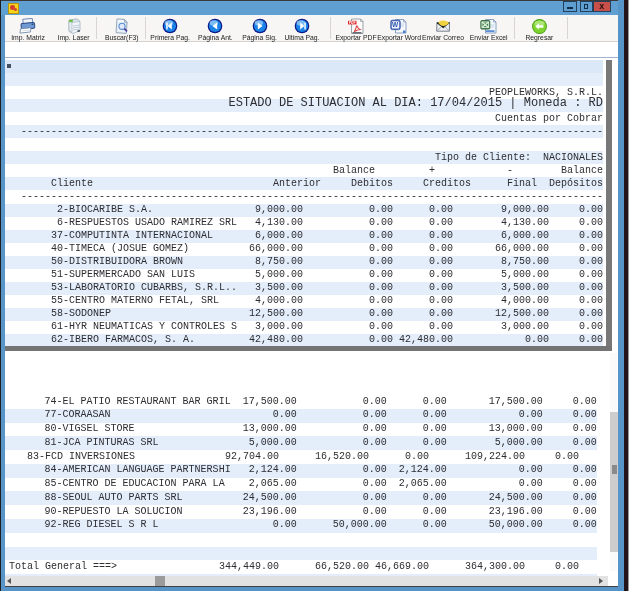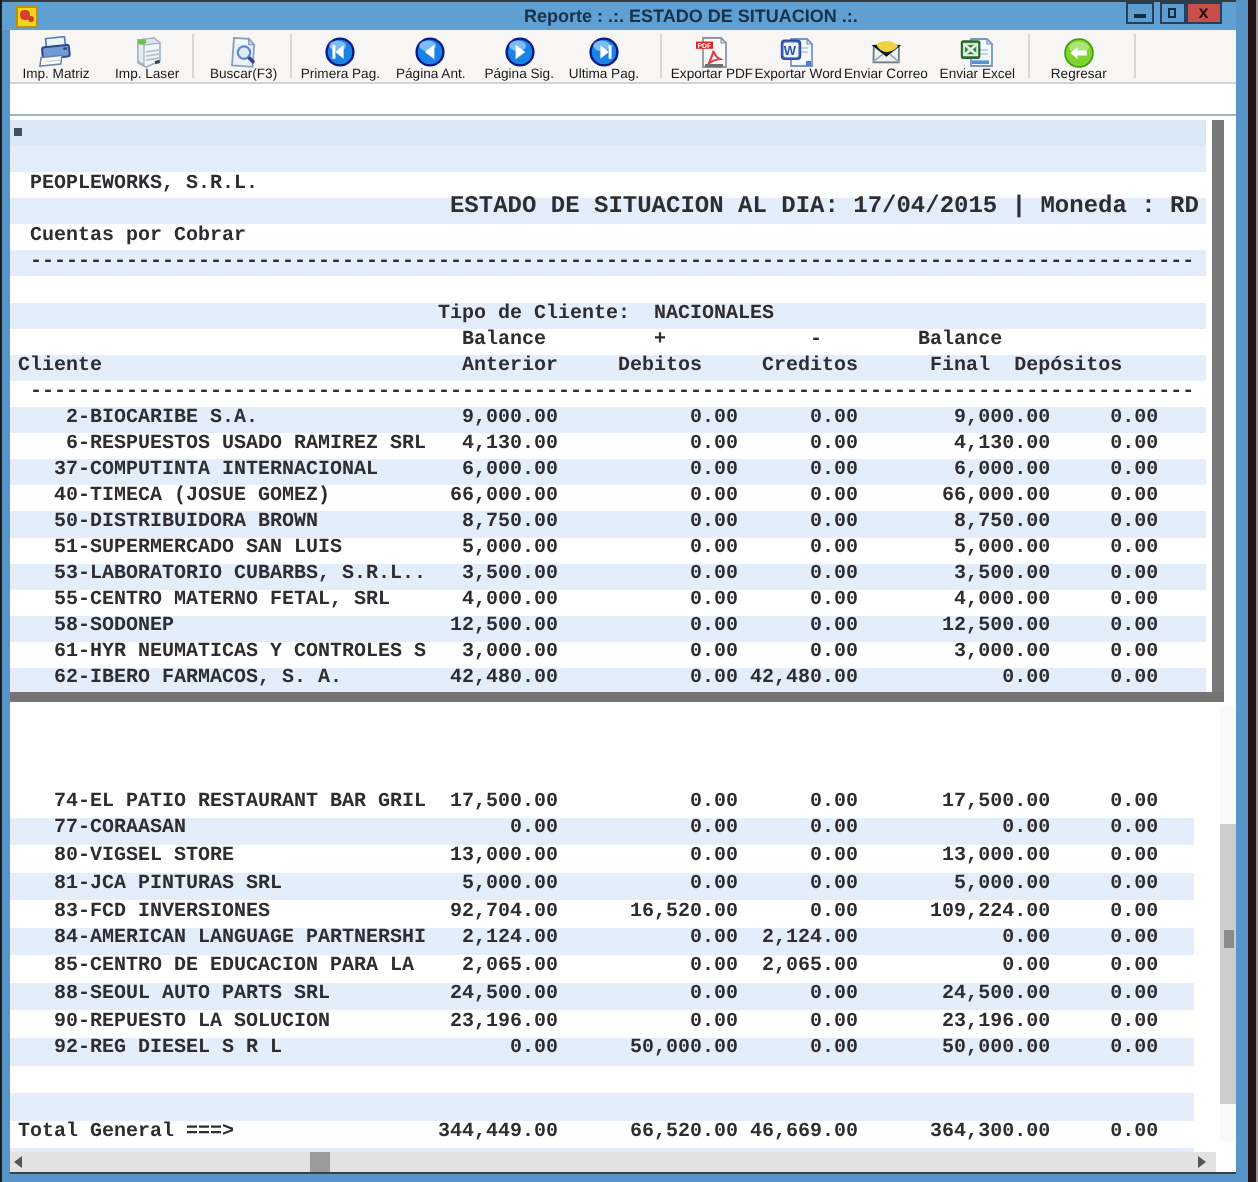--- a/index.html
+++ b/index.html
@@ -25,21 +25,21 @@
 .tsep { position:absolute; top:2px; height:22px; width:1px; background:#d8d5d2; }
 
 #belowbar { position:absolute; left:4.7px; top:42.5px; width:613.5px; height:14px; background:#fff; }
 #ctline { position:absolute; left:4.7px; top:56.5px; width:613.5px; height:1.5px; background:#9fb3cb; }
 #content { position:absolute; left:4.7px; top:58px; width:613.5px; height:527.8px; background:#fff; overflow:hidden; }
 
 #hdrstrip { position:absolute; left:0; top:1.5px; width:598.3px; height:13px; background:#dbe8f7; }
 #hdrmark { position:absolute; left:2.8px; top:6.3px; width:3.6px; height:3.6px; background:#44505f; }
 #toppane { position:absolute; left:0; top:14.5px; width:598.3px; height:273.3px; overflow:hidden;
   background:repeating-linear-gradient(180deg,#e4eefb 0px,#e4eefb 13.05px,#ffffff 13.05px,#ffffff 26.1px); }
-#toppane pre, #botpane pre { font-family:"Liberation Mono",monospace; font-size:10px; line-height:13.05px; color:#2d2d32; font-weight:bold; margin:0; padding-left:4.3px; }
+#toppane pre, #botpane pre { font-family:"Liberation Mono",monospace; font-size:10px; line-height:13.05px; color:#2d2d32; font-weight:normal; margin:0; padding-left:4.3px;text-align:right; }
 #botpane pre { line-height:13.78px; }
 .ln { height:13.05px; white-space:pre; }
 .lnb { height:13.78px; white-space:pre; }
 .sp36 { display:inline-block; width:216px; }
 .est { font-size:12px; position:relative; top:-1.5px; }
 
 #shadR { position:absolute; left:601px; top:1.5px; width:6.3px; height:291.5px; background:#787878; }
 #shadB { position:absolute; left:0; top:287.8px; width:607.3px; height:5.2px; background:#747474; }
 #botpane { position:absolute; left:0; top:294.5px; width:592px; height:206.7px; overflow:hidden;
   background:repeating-linear-gradient(180deg,#ffffff 0px,#ffffff 13.78px,#e4eefb 13.78px,#e4eefb 27.56px);margin-top:42px; }
@@ -57,21 +57,20 @@
 #bbotblue { position:absolute; left:1.2px; top:587.3px; width:623.1px; height:3.7px; background:#5795c9; }
 #brightblue { position:absolute; left:618.2px; top:0px; width:6.1px; height:591px; background:#5795c9; }
 #brightdark { position:absolute; left:624.3px; top:0; width:3.4px; height:591px; background:#221418; }
 #brightgray { position:absolute; left:627.7px; top:0; width:1.3px; height:591px; background:#989898; }
 </style></head>
 <body>
 <div id="win">
   <div id="titlebar"></div>
     <div style="position:absolute;left:618.5px;top:1px;width:3.6px;height:14px;background:#f0f0f0"></div>
   <div id="appicon"></div>
-  <div id="titletext">Reporte : .:. ESTADO DE SITUACION .:.</div>
   <div class="wbtn" id="bmin"></div>
   <div class="wbtn" id="bmax"></div>
   <div class="wbtn" id="bclose"></div>
   <div id="toolbar">
       <div class="tbtn" style="left:-3.7px">
         <div class="ticon"><svg width="18" height="17" viewBox="0 0 18 17">
 <g transform="rotate(-6 9 8)">
 <rect x="4.5" y="0.8" width="9.5" height="4.5" fill="#eef3f8" stroke="#5577aa" stroke-width="0.8"></rect>
 <rect x="2.2" y="5" width="13.5" height="5.8" rx="1.2" fill="#6f9ad3" stroke="#2c4a86" stroke-width="1"></rect>
 <rect x="12.8" y="6.2" width="1.8" height="1.1" fill="#24406e"></rect>

